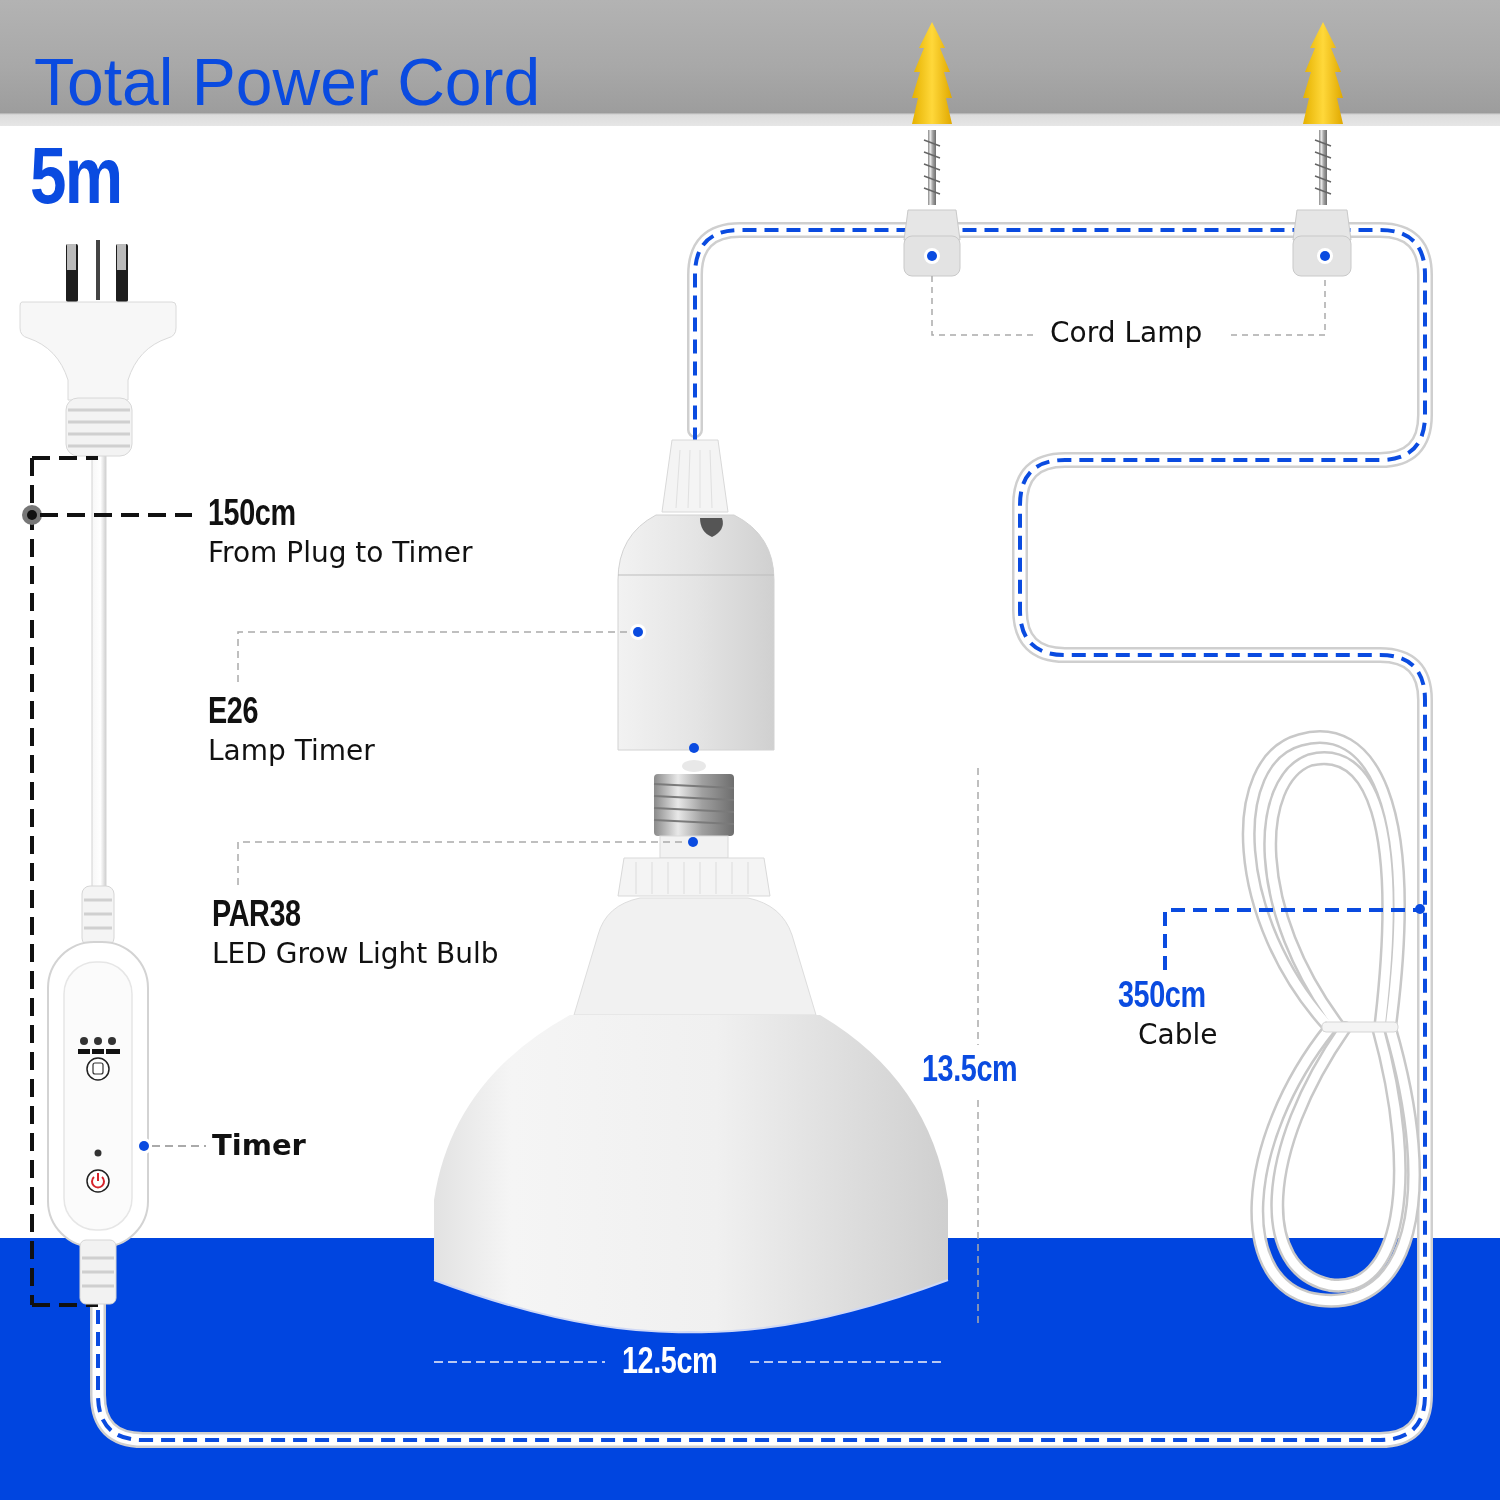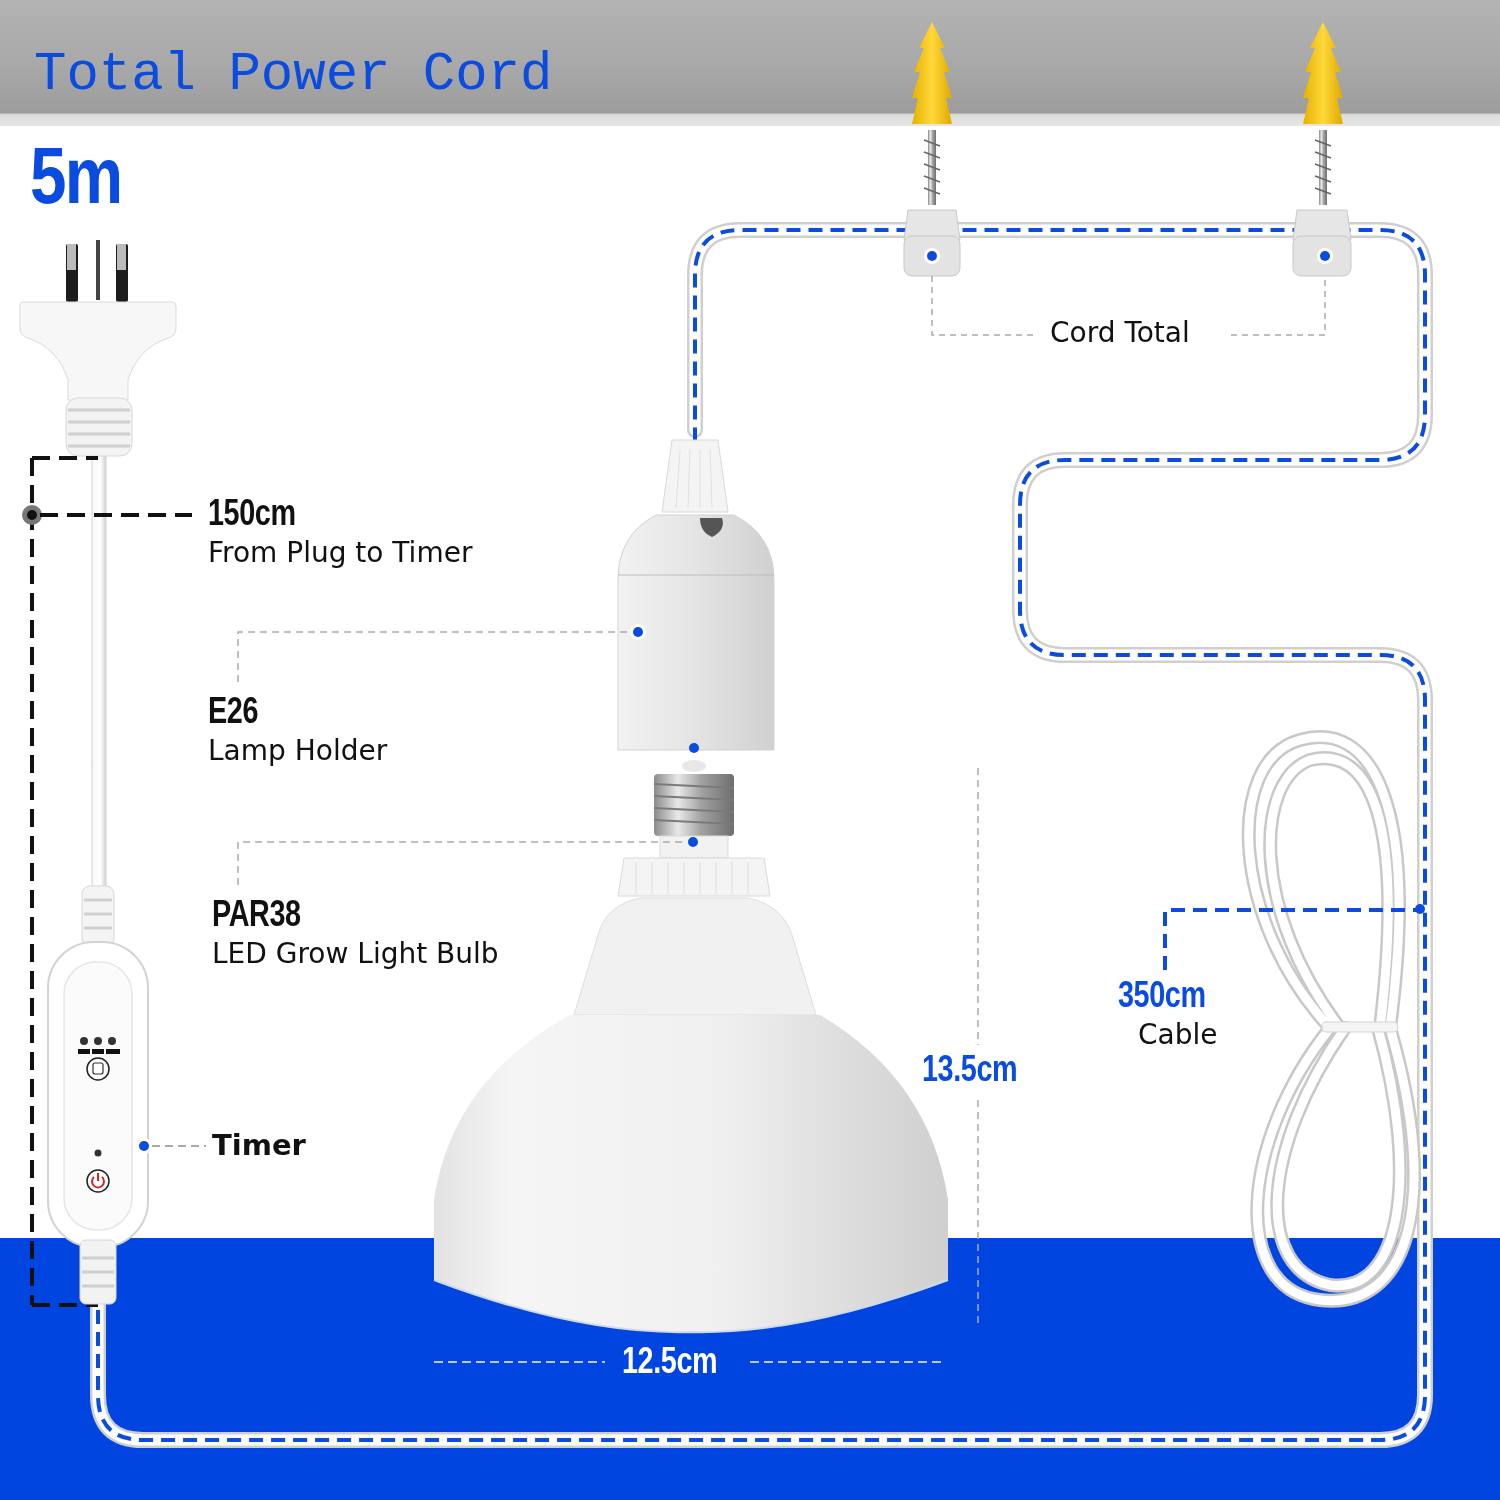--- a/index.html
+++ b/index.html
@@ -14,21 +14,21 @@
     position: absolute; left: 0; top: 112px; width: 1500px; height: 14px;
     background: linear-gradient(180deg, #8e8e8e 0%, #dcdcdc 20%, #e6e6e6 100%);
   }
   .floor {
     position: absolute; left: 0; top: 1238px; width: 1500px; height: 262px;
     background: #0045e0;
   }
 
   .title {
     position: absolute; left: 34px; top: 44px;
-    font-family: Liberation Mono, monospace; font-size: 54px; font-weight: 400;
+    font-family: Liberation Sans, sans-serif; font-size: 66px; font-weight: 400;
     color: #0a4be0; letter-spacing: 0px; white-space: nowrap;
   }
   .total-length {
     position: absolute; left: 30px; top: 130px;
     font-family: "Liberation Sans", sans-serif; font-size: 80px; font-weight: 700;
     color: #0a4be0; transform: scaleX(0.82); transform-origin: left top;
     letter-spacing: -2px;
   }
 
   .svg-layer { position: absolute; left: 0; top: 0; width: 1500px; height: 1500px; }
@@ -260,27 +260,27 @@
   </g>
 </svg>
 
 <div class="title">Total Power Cord</div>
 <div class="total-length">5m</div>
 
 <div class="label-bold" style="left:208px; top:492px;">150cm</div>
 <div class="label-sub" style="left:208px; top:536px;">From Plug to Timer</div>
 
 <div class="label-bold" style="left:208px; top:690px;">E26</div>
-<div class="label-sub" style="left:208px; top:734px;">Lamp Holder</div>
+<div class="label-sub" style="left:208px; top:734px;">Lamp Timer</div>
 
 <div class="label-bold" style="left:212px; top:893px;">PAR38</div>
 <div class="label-sub" style="left:212px; top:937px;text-align:right;">LED Grow Light Bulb</div>
 
 <div class="timer-label">Timer</div>
 
-<div class="label-sub" style="left:1050px; top:316px;">Cord Total</div>
+<div class="label-sub" style="left:1050px; top:316px;">Cord Lamp</div>
 
 <div class="label-bold blue" style="left:1118px; top:974px;">350cm</div>
 <div class="label-sub" style="left:1118px; top:1018px;margin-left:20px;">Cable</div>
 
 <div class="label-bold blue" style="left:922px; top:1048px;">13.5cm</div>
 
 <div class="label-bold white" style="left:622px; top:1340px;">12.5cm</div>
 
 </body></html>

